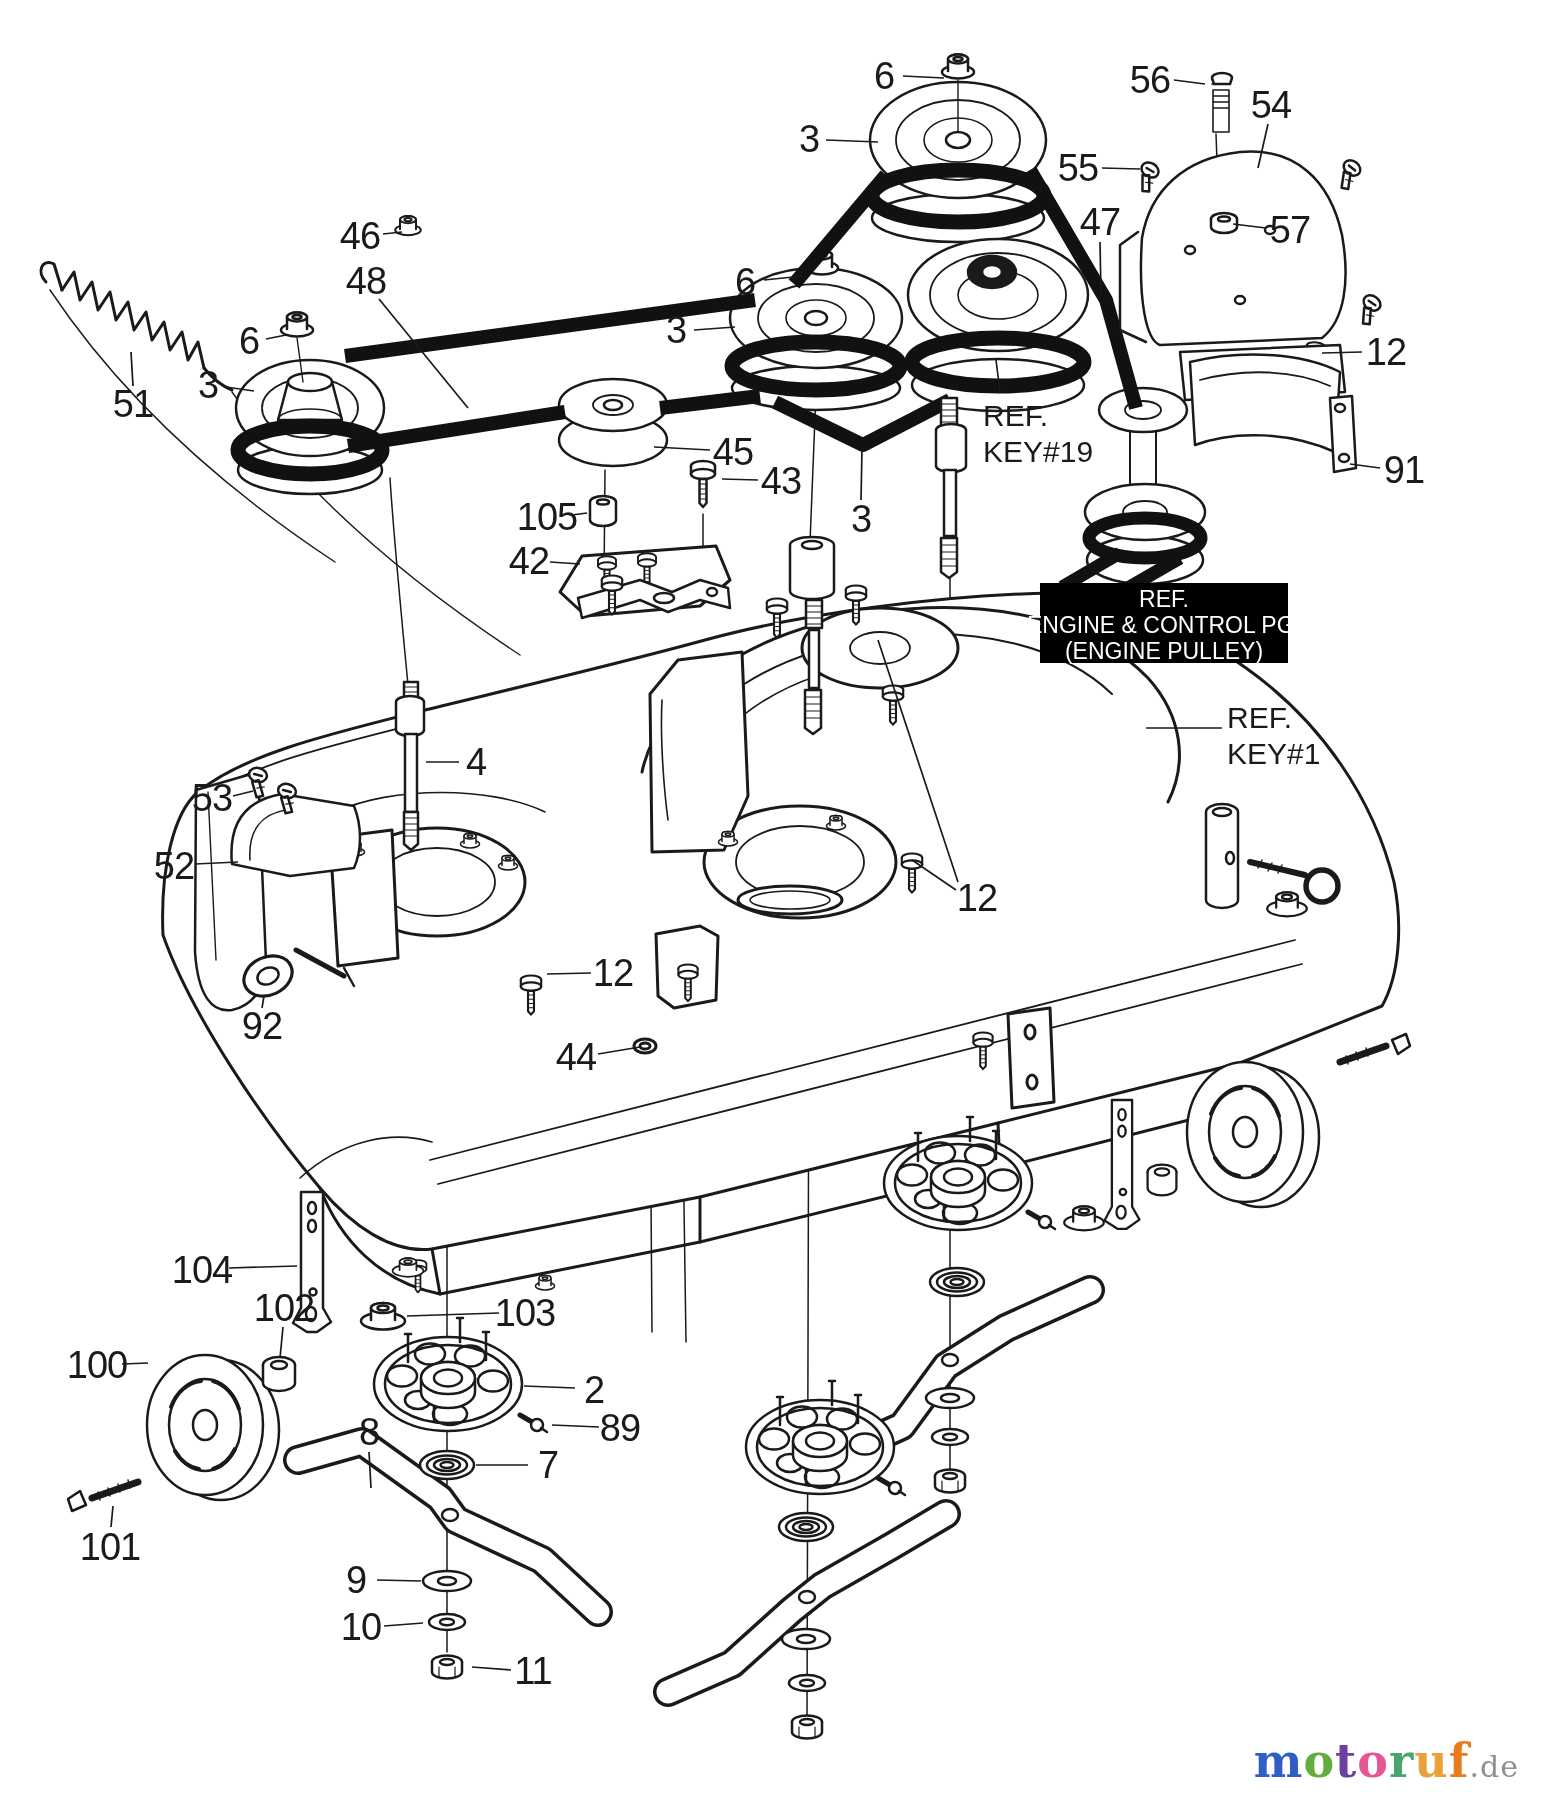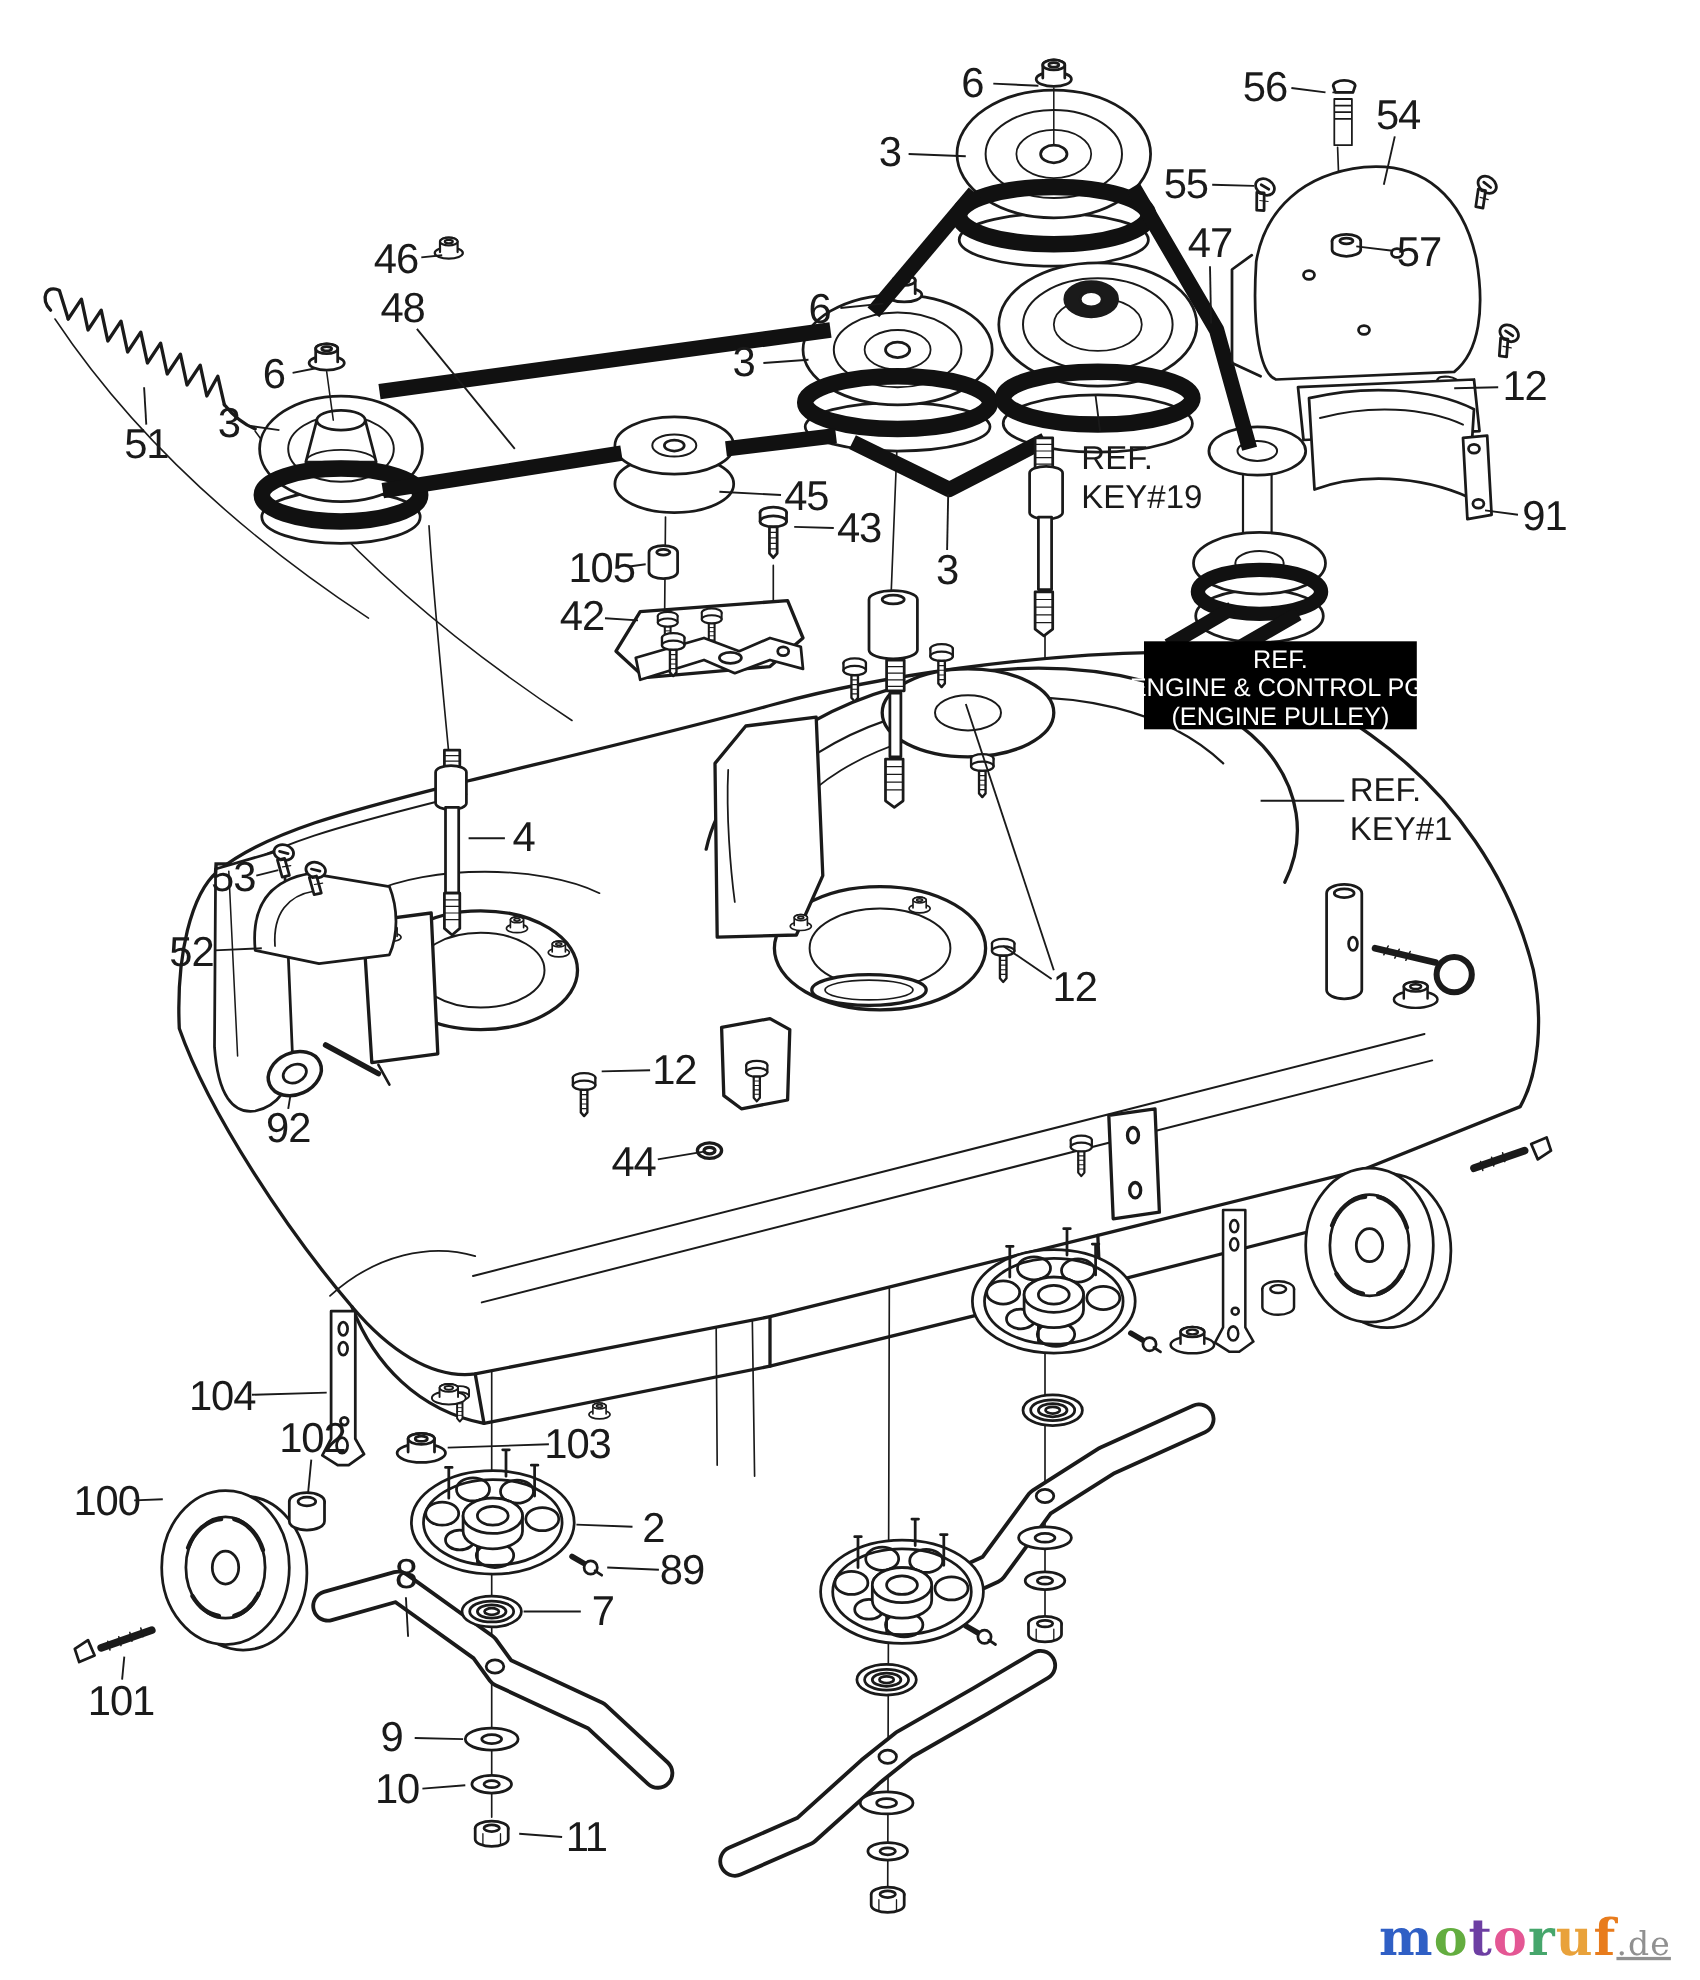--- a/index.html
+++ b/index.html
@@ -7,21 +7,21 @@
          font-family:"Liberation Sans",sans-serif;}
   svg{position:absolute;left:0;top:0;}
   .art{stroke:#1a1a1a;fill:none;stroke-linecap:round;stroke-linejoin:round;}
   .callout-text{font-family:"Liberation Sans",sans-serif;font-size:38px;letter-spacing:-1px;
                 fill:#1a1a1a;text-anchor:middle;dominant-baseline:central;}
   .ref-text{font-family:"Liberation Sans",sans-serif;font-size:30px;fill:#1a1a1a;}
   .box-text{font-family:"Liberation Sans",sans-serif;font-size:23px;fill:#ffffff;text-anchor:middle;}
   .leader{stroke:#1a1a1a;stroke-width:1.7;fill:none;}
   #watermark{position:absolute;right:26px;bottom:12px;font-family:"DejaVu Serif",serif;
              font-size:46px;font-weight:bold;letter-spacing:1px;}
-  #watermark .de{font-size:30px;font-weight:normal;text-decoration:underline;}
+  #watermark .de{font-size:30px;font-weight:normal;}
 </style>
 </head>
 <body>
 
 <div id="stage">
 <svg id="diagram" width="1545" height="1800" viewBox="0 0 1545 1800" xmlns="http://www.w3.org/2000/svg">
 <defs>
   <g id="d-boltv">
     <ellipse cx="0" cy="-12" rx="12" ry="5" fill="#fff"></ellipse>
     <path d="M-12,-12 v8 h24 v-8" fill="#fff"></path>

